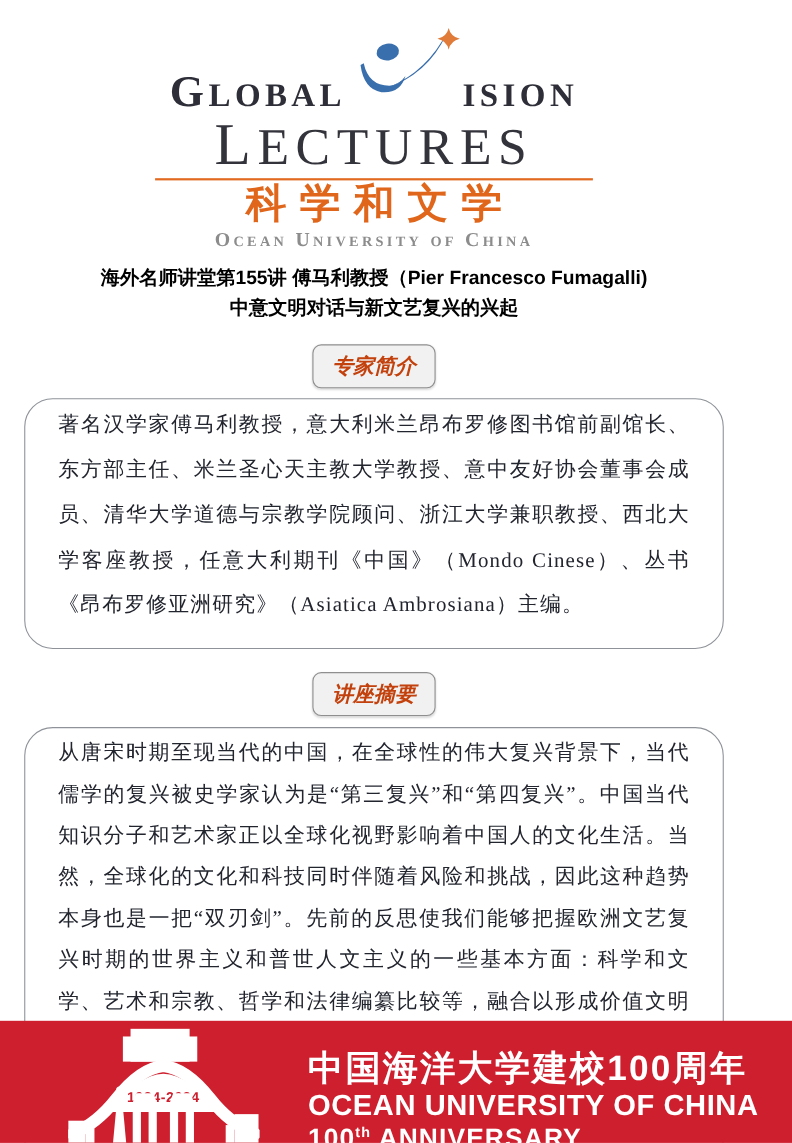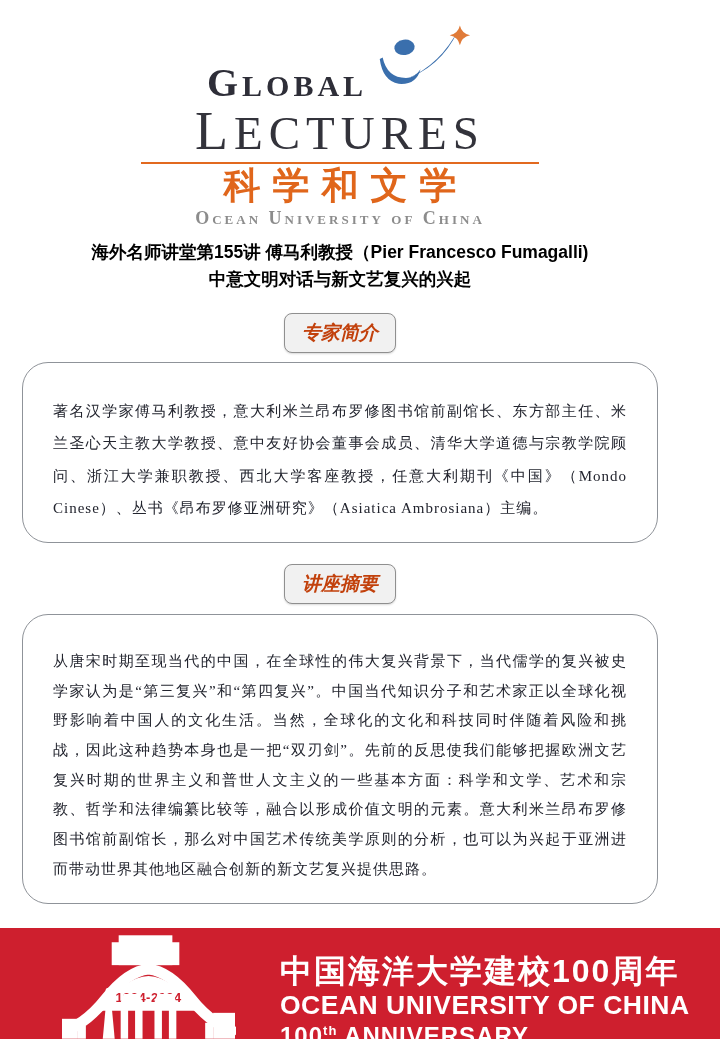--- a/index.html
+++ b/index.html
@@ -57,23 +57,23 @@
     font-style: italic;
   }
   .badge-expert { margin-top: 20px; }
   .badge-abstract { margin-top: 21px; }
   .badge-schedule { margin-top: 29px; }
 
   
   .text-box {
     width: 636px; margin: 9px auto 0 auto;
     border: 1px solid #8f9399; border-radius: 26px;
-    padding: 32px 30px 18px 30px;
+    padding: 4px 30px 18px 30px;
     font-family: "Liberation Serif", "DejaVu Serif", serif;
-    font-size: 15px; color: #22242e; text-align: justify;
+    font-size: 19px; color: #22242e; text-align: justify;
     letter-spacing: 1px;
   }
   .box-bio { line-height: 2.15; }
   .box-abstract { line-height: 1.98; margin-top: 10px; }
 
   
   .schedule {
     margin: 20px 0 0 140px;
     font-family: "Liberation Serif", "DejaVu Serif", serif;
     font-size: 19px; color: #111; line-height: 2.25;
@@ -98,20 +98,21 @@
 
   <div class="logo-block">
     <div class="logo-row">
       <span class="fl logo-global">GLOBAL</span>
       <svg class="vision-icon" viewBox="0 0 140 92" xmlns="http://www.w3.org/2000/svg">
         <ellipse cx="46" cy="30" rx="14" ry="10.5" transform="rotate(-8 46 30)" fill="#3a6fad"></ellipse>
         <path d="M16,44 Q22,72 48,72 Q60,72 68,60 Q62,82 38,80 Q16,76 12,46 Z" fill="#3a6fad"></path>
         <path d="M36,78 Q86,62 114,16 L119,8 Q96,58 42,76 Z" fill="#3a6fad"></path>
         <path d="M122,0 Q124.5,11 136,13.5 Q124.5,16 122,27 Q119.5,16 108,13.5 Q119.5,11 122,0 Z" fill="#e07b39"></path>
       </svg>
+      <span class="fl">ISION</span>
     </div>
     <div>
       <span class="logo-lectures">LECTURES</span>
     </div>
     <div class="logo-divider"></div>
     <div class="logo-cn">科学和文学</div>
     <div class="logo-ouc">Ocean University of China</div>
   </div>
 
   <div class="poster-title">

